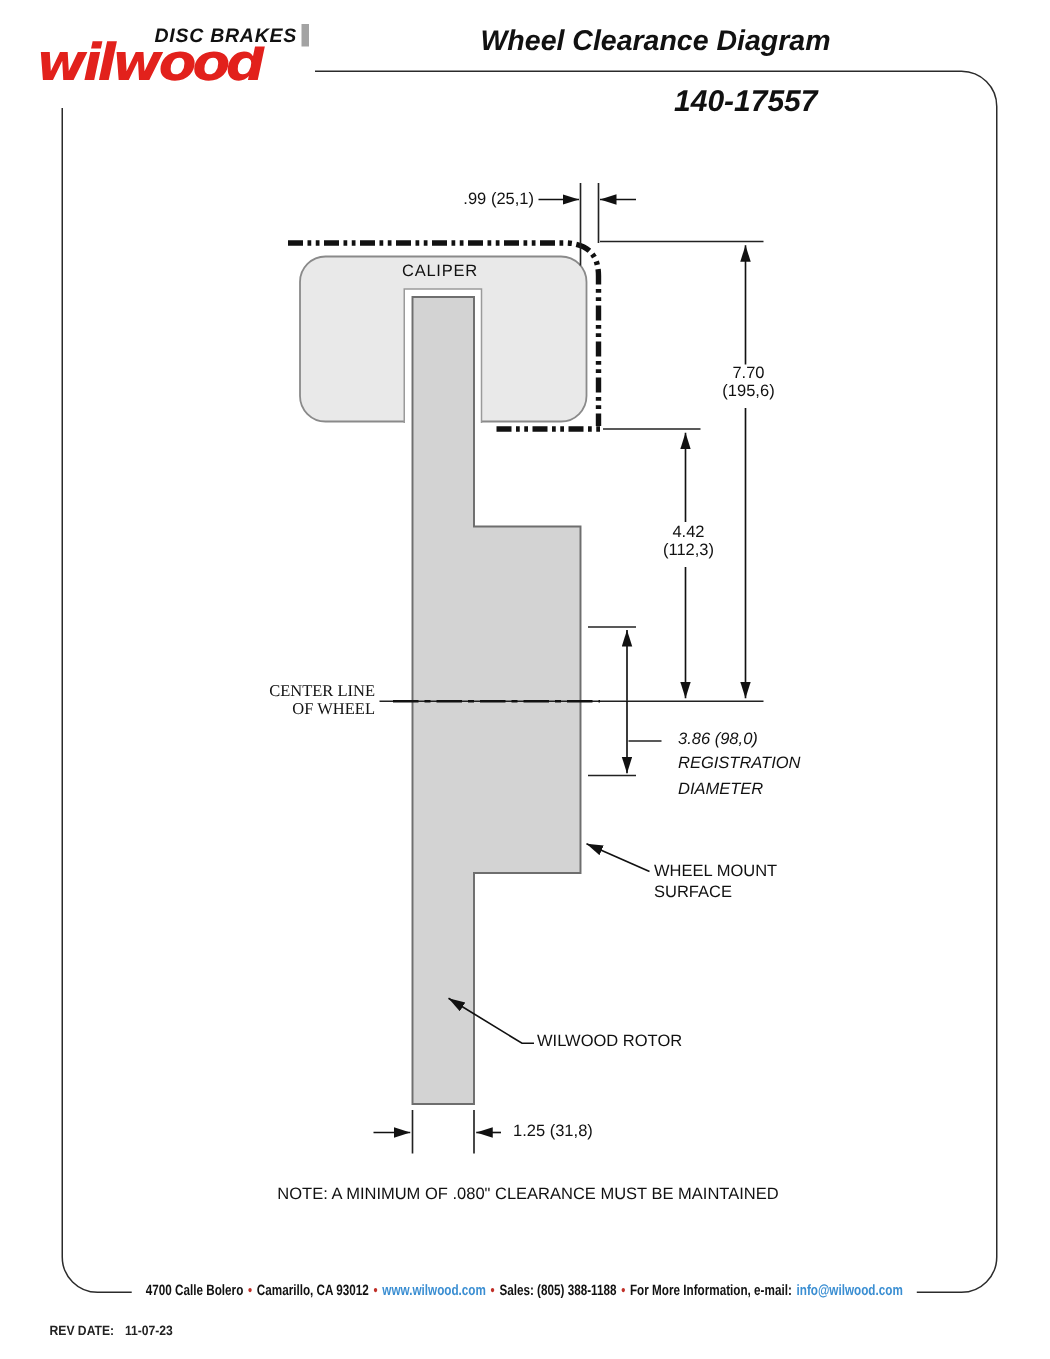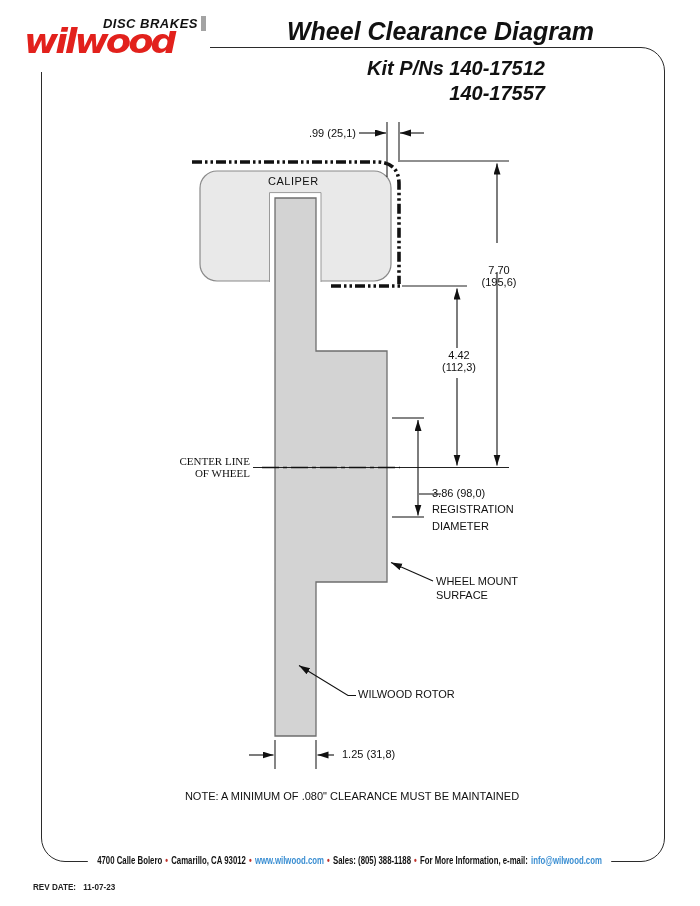--- a/index.html
+++ b/index.html
@@ -19,34 +19,34 @@
     font-size:37px;letter-spacing:-3px;color:var(--brand-red,#e2211c);
     transform:scaleY(.92);transform-origin:left top;white-space:nowrap;
   }
   .tagline{
     position:absolute;right:4px;top:4px;background:#fff;padding:0 3px;
     font-size:13px;font-weight:700;font-style:italic;letter-spacing:.5px;color:#111;
     border-right:5px solid #a3a3a3;white-space:nowrap;z-index:5;
   }
   .title{
     position:absolute;left:287px;top:17px;width:300px;text-align:center;
-    font-size:25px;font-weight:700;font-style:italic;color:#111;white-space:nowrap;z-index:3;
+    font-size:19px;font-weight:700;font-style:italic;color:#111;white-space:nowrap;z-index:3;
   }
   .kit{
     position:absolute;right:155px;top:56px;text-align:right;
     font-size:20px;font-weight:700;font-style:italic;line-height:25px;color:#111;z-index:3;white-space:nowrap;
   }
   
   .lbl{position:absolute;font-size:11px;line-height:12px;color:#111;white-space:nowrap;z-index:3;}
   .lbl-caliper{left:268px;top:175px;letter-spacing:.5px;}
   .lbl-overhang{right:344px;top:127px;}
-  .lbl-770{left:468px;top:243px;width:62px;text-align:center;margin-top:21px;}
+  .lbl-770{left:468px;top:243px;width:62px;text-align:center;}
   .lbl-442{left:428px;top:349px;width:62px;text-align:center;}
   .lbl-centerline{right:450px;top:455px;text-align:right;line-height:12.4px;font-family:Liberation Serif, serif;}
-  .lbl-registration{left:432px;top:485px;line-height:16.4px;}
+  .lbl-registration{left:452px;top:485px;line-height:16.4px;font-style:italic;}
   .lbl-wheelmount{left:436px;top:574px;line-height:14.2px;}
   .lbl-rotor{left:358px;top:688px;}
   .lbl-125{left:342px;top:748px;}
   .note{
     position:absolute;left:41px;top:789px;width:622px;text-align:center;
     font-size:11px;line-height:15.4px;color:#111;z-index:3;
   }
   
   .address-bar{position:absolute;left:0;top:850px;width:700px;text-align:center;z-index:5;}
   .address-inner{
@@ -68,21 +68,20 @@
 <body>
 
 <div class="frame"></div>
 
 <div class="logo-box">
   <span class="tagline">DISC BRAKES</span>
   <span class="brand">wilwood</span>
 </div>
 <div class="title">Wheel Clearance Diagram</div>
 <div class="kit">
-  <div>Kit P/Ns 140-17512</div>
   <div>140-17557</div>
 </div>
 
 <svg class="canvas" width="700" height="906" viewBox="0 0 700 906">
   <defs>
     <marker id="arr" markerUnits="userSpaceOnUse" markerWidth="12" markerHeight="8" refX="11" refY="3.5" orient="auto">
       <path d="M0,0 L11,3.5 L0,7 Z" fill="#111"></path>
     </marker>
   </defs>
 

